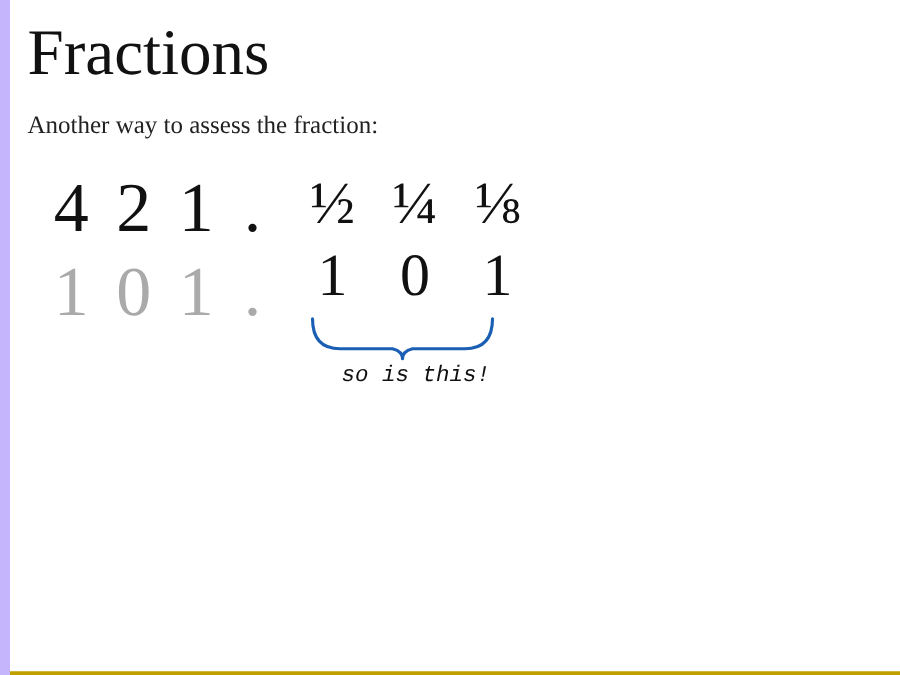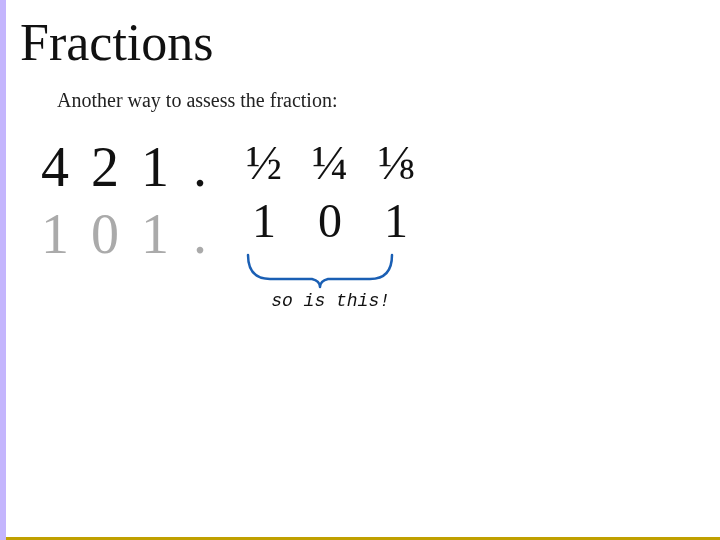--- a/index.html
+++ b/index.html
@@ -10,38 +10,37 @@
       height: 540px;
       font-family: 'Times New Roman', Times, serif;
       overflow: hidden;
       position: relative;
     }
 
     .page {
       width: 720px;
       height: 540px;
       background: #fff;
-      border-left: 6px solid #c4b5fd;
+      border-left: 8px solid #c4b5fd;
       padding: 14px 30px 20px 14px;
       position: relative;
     }
 
     .title {
       font-size: 52px;
       font-weight: normal;
       color: #111;
       margin-bottom: 18px;
       line-height: 1.1;
     }
 
     .subtitle {
       font-size: 20px;
       color: #222;
       margin-bottom: 22px;
-      margin-left: 37px;
     }
 
     .content-area {
       display: flex;
       flex-direction: row;
       align-items: flex-start;
       gap: 0;
       margin-left: 10px;
     }
 

